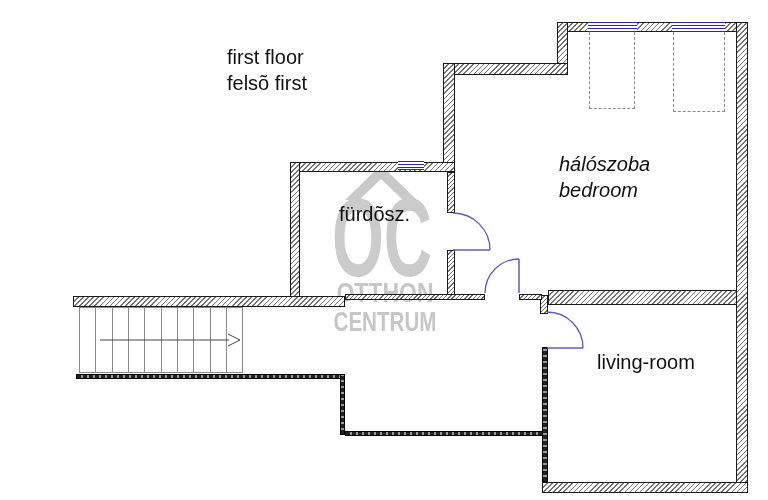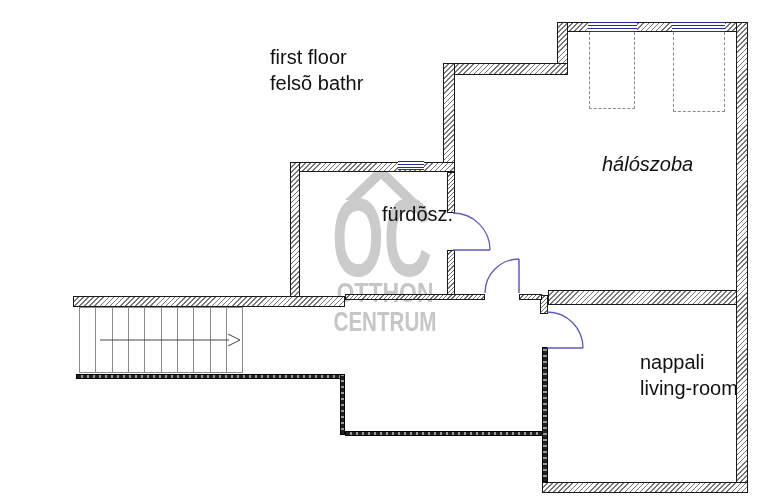--- a/index.html
+++ b/index.html
@@ -20,21 +20,21 @@
   .win{position:absolute;box-sizing:border-box;
        background:linear-gradient(to bottom,#2929a3 0 1px,#fff 1px 3px,#2929a3 3px 4px,
                   #fff 4px 6px,#2929a3 6px 7px,#fff 7px calc(100% - 1px),#2929a3 calc(100% - 1px) 100%);}
   
   .dash{position:absolute;box-sizing:border-box;border:1px dashed #8a8a8a;border-top:none;}
   
   .sline{position:absolute;width:1px;height:66px;top:307px;background:#8a8a8a;}
   .srail{position:absolute;height:1px;left:79px;width:164px;background:#8a8a8a;}
   
   .label{position:absolute;font-size:20px;line-height:26px;color:#111;white-space:nowrap;}
-  .label div{white-space:nowrap;margin-left:43px;}
+  .label div{white-space:nowrap;}
   svg{position:absolute;left:0;top:0;}
   .z1{z-index:1}.z2{z-index:2}.z3{z-index:3}.z4{z-index:4}.z5{z-index:5}.z6{z-index:6}
 </style>
 </head>
 <body>
 
 <div id="plan">
 
   <svg class="z1" width="768" height="500">
     <polygon points="345,200 381,165 417,200 403,200 381,179 359,200" fill="#c9c9c9"></polygon>
@@ -91,30 +91,30 @@
     <path d="M453 213 A37 37 0 0 1 490 250" fill="none" stroke="#5b5bc0" stroke-width="1.3"></path>
     <line x1="453" y1="250" x2="490" y2="250" stroke="#5b5bc0" stroke-width="1.5"></line>
     <path d="M519 259 A34 34 0 0 0 485 293" fill="none" stroke="#5b5bc0" stroke-width="1.3"></path>
     <line x1="519" y1="259" x2="519" y2="293" stroke="#5b5bc0" stroke-width="1.5"></line>
     <path d="M547 312 A36 36 0 0 1 583 348" fill="none" stroke="#5b5bc0" stroke-width="1.3"></path>
     <line x1="547" y1="348" x2="583" y2="348" stroke="#5b5bc0" stroke-width="1.5"></line>
   </svg>
 
   <div class="label z6" style="left:227px;top:44px;">
     <div>first floor</div>
-    <div>felsõ bathr</div>
+    <div>felsõ first</div>
   </div>
 
   <div class="label z6" style="left:339px;top:201px;">
     <div>fürdõsz.</div>
   </div>
 
   <div class="label z6" style="left:559px;top:151px;font-style:italic;">
     <div>hálószoba</div>
+    <div>bedroom</div>
   </div>
 
 
   <div class="label z6" style="left:597px;top:349px;">
-    <div>nappali</div>
     <div>living-room</div>
   </div>
 
 </div>
 
 </body></html>

